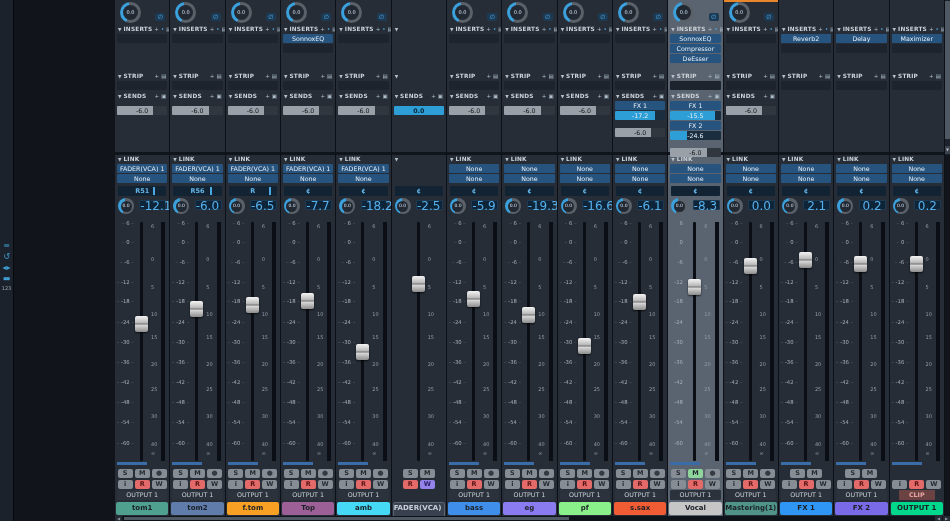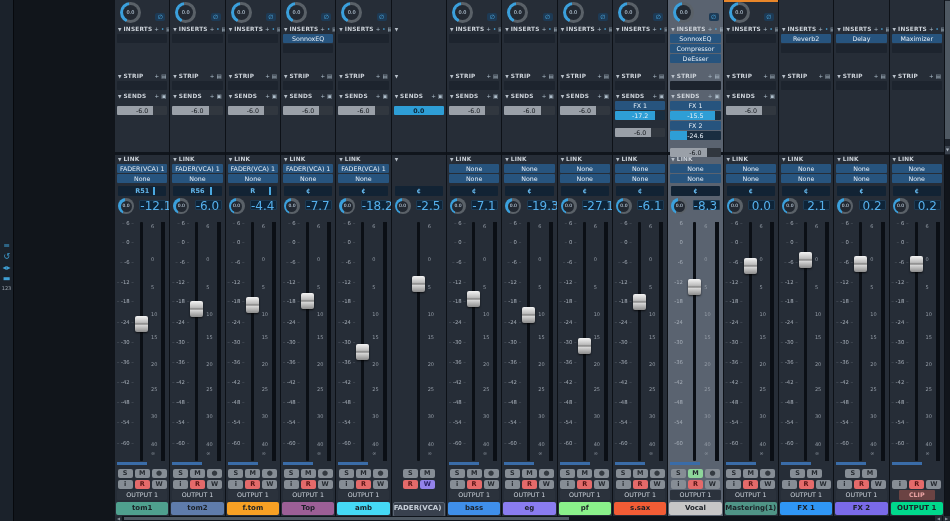--- a/index.html
+++ b/index.html
@@ -380,21 +380,21 @@
         </div>
         <div class="zone z-link">
           <div class="slot filled">FADER(VCA) 1</div>
           <div class="slot filled">None</div>
         </div>
         <div class="pan">R<div class="tick" style="left: 84%;"></div></div>
         <div class="volrow">
           <div class="vknob">
             <span>0.0</span>
           </div>
-          <div class="vval">-4.4</div>
+          <div class="vval">-6.5</div>
         </div>
         <div class="fader">
           <div class="fslab" style="top: 3px;">6</div>
           <div class="fslab" style="top: 22px;">0</div>
           <div class="fslab" style="top: 42px;">-6</div>
           <div class="fslab" style="top: 62px;">-12</div>
           <div class="fslab" style="top: 81px;">-18</div>
           <div class="fslab" style="top: 102px;">-24</div>
           <div class="fslab" style="top: 122px;">-30</div>
           <div class="fslab" style="top: 142px;">-36</div>
@@ -762,21 +762,21 @@
         </div>
         <div class="zone z-link">
           <div class="slot filled">None</div>
           <div class="slot filled">None</div>
         </div>
         <div class="pan">¢</div>
         <div class="volrow">
           <div class="vknob">
             <span>0.0</span>
           </div>
-          <div class="vval">-7.1</div>
+          <div class="vval">-5.9</div>
         </div>
         <div class="fader">
           <div class="fslab" style="top: 3px;">6</div>
           <div class="fslab" style="top: 22px;">0</div>
           <div class="fslab" style="top: 42px;">-6</div>
           <div class="fslab" style="top: 62px;">-12</div>
           <div class="fslab" style="top: 81px;">-18</div>
           <div class="fslab" style="top: 102px;">-24</div>
           <div class="fslab" style="top: 122px;">-30</div>
           <div class="fslab" style="top: 142px;">-36</div>
@@ -970,21 +970,21 @@
         </div>
         <div class="zone z-link">
           <div class="slot filled">None</div>
           <div class="slot filled">None</div>
         </div>
         <div class="pan">¢</div>
         <div class="volrow">
           <div class="vknob">
             <span>0.0</span>
           </div>
-          <div class="vval">-27.1</div>
+          <div class="vval">-16.6</div>
         </div>
         <div class="fader">
           <div class="fslab" style="top: 3px;">6</div>
           <div class="fslab" style="top: 22px;">0</div>
           <div class="fslab" style="top: 42px;">-6</div>
           <div class="fslab" style="top: 62px;">-12</div>
           <div class="fslab" style="top: 81px;">-18</div>
           <div class="fslab" style="top: 102px;">-24</div>
           <div class="fslab" style="top: 122px;">-30</div>
           <div class="fslab" style="top: 142px;">-36</div>

